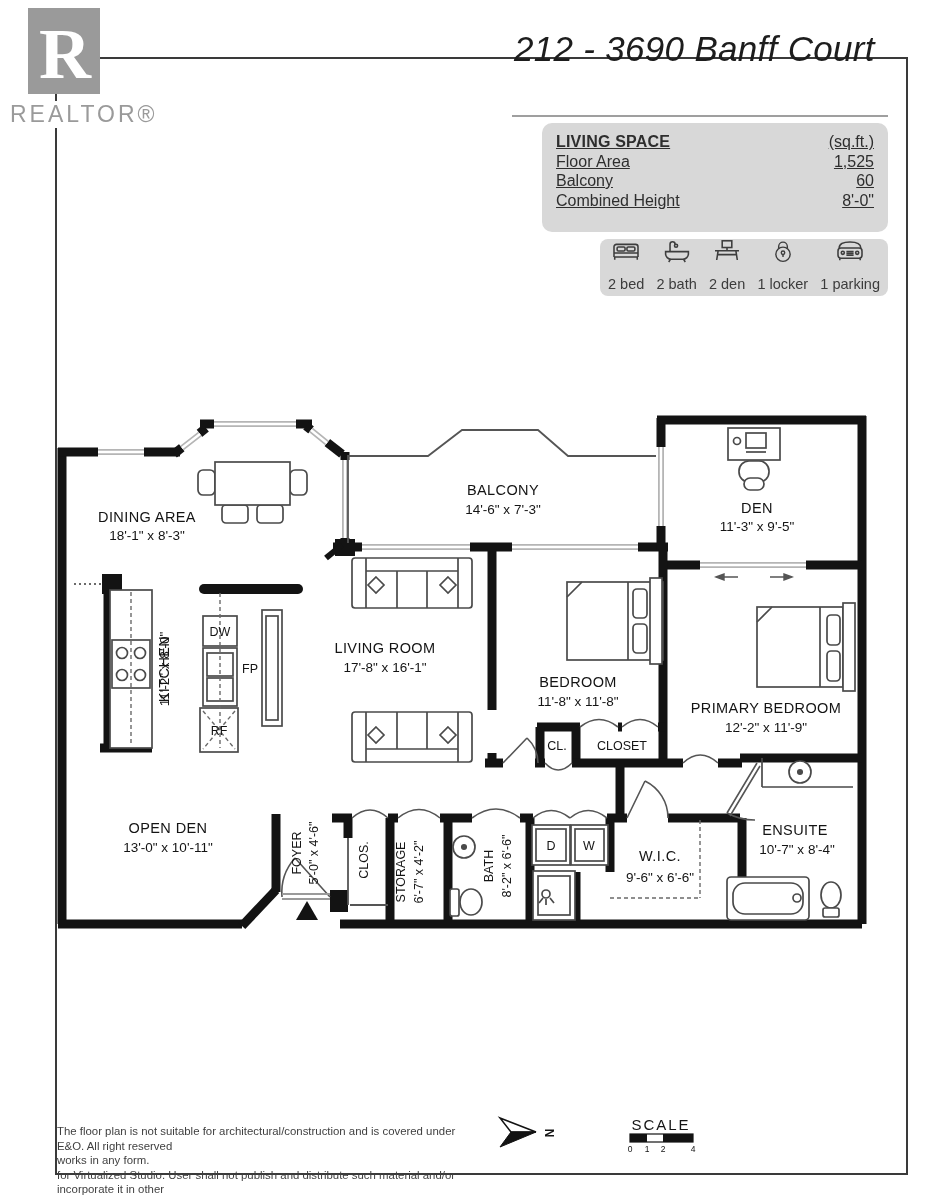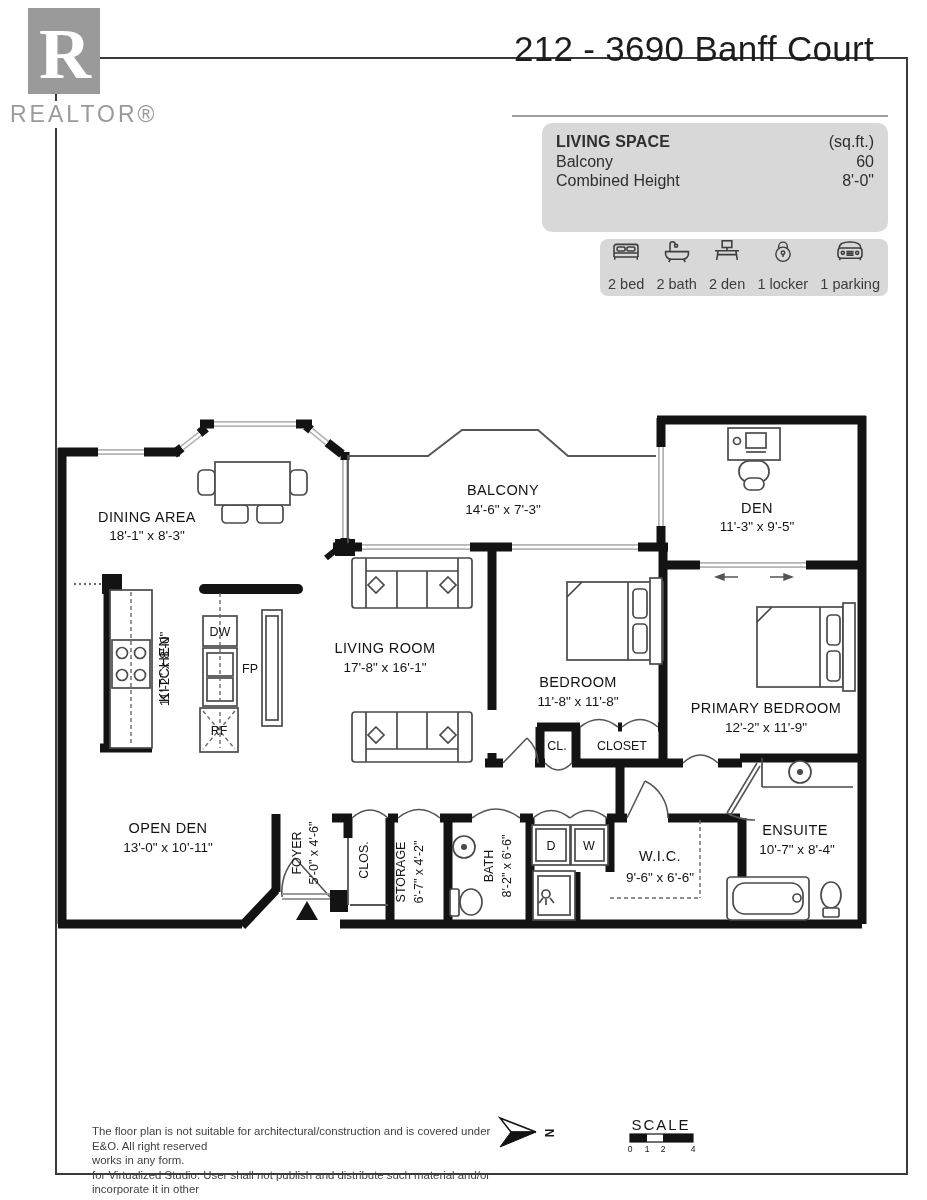--- a/index.html
+++ b/index.html
@@ -8,41 +8,41 @@
   .frame{position:absolute;left:55px;top:57px;width:853px;height:1118px;
          border:2px solid #3a3a3a;box-sizing:border-box;}
   
   .logo{position:absolute;left:28px;top:8px;width:120px;}
   .logo-box{width:72px;height:86px;background:#9a9a9a;position:relative;}
   .logo-box svg{position:absolute;inset:0;}
   .logo-text{margin-top:7px;font-size:23px;letter-spacing:3px;color:#9a9a9a;
              font-weight:400;margin-left:-20px;background:#fff;display:inline-block;padding:0 2px;}
   
   .title{position:absolute;left:514px;top:30px;font-size:35px;line-height:37px;
-         color:#1d1d1d;letter-spacing:0.3px;}
+         color:#1d1d1d;letter-spacing:0.3px;font-style:italic;}
   .title-rule{position:absolute;left:512px;top:115px;width:376px;height:2px;background:#9f9f9f;}
   
   .panel{position:absolute;background:#d8d8d8;border-radius:10px;box-sizing:border-box;color:#2e2e2e;}
   .living-panel{left:542px;top:123px;width:346px;height:109px;padding:9px 14px 8px 14px;}
-  .ls-row{display:flex;justify-content:space-between;font-size:16px;line-height:19.5px;}
+  .ls-row{display:flex;justify-content:space-between;font-size:16px;line-height:19.5px;text-decoration:underline;}
   .ls-title{font-weight:bold;letter-spacing:0.2px;}
   .features-panel{left:600px;top:239px;width:288px;height:57px;padding:5px 8px 4px 8px;
                   display:flex;justify-content:space-between;align-items:flex-end;border-radius:8px;}
   .feat{display:flex;flex-direction:column;align-items:center;gap:13px;}
   .feat svg{display:block;}
   .feat span{font-size:14.5px;color:#3c3c3c;white-space:nowrap;}
   
   svg.plan{position:absolute;left:0;top:0;width:927px;height:1200px;}
   svg.plan text{font-family:"Liberation Sans",sans-serif;fill:#141414;}
   .rname{font-size:14.5px;letter-spacing:0.4px;}
   .rdim{font-size:13.5px;}
   .rsmall{font-size:12.5px;}
   
   .disclaimer{position:absolute;left:57px;top:1124px;width:404px;font-size:11.4px;
-              line-height:1.28;color:#3f3f3f;padding-left:35px;}
+              line-height:1.28;color:#3f3f3f;}
 </style>
 </head>
 <body>
 
 <div class="page">
   <div class="frame"></div>
 
   <div class="logo">
     <div class="logo-box">
       <svg viewBox="0 0 72 86" width="72" height="86">
@@ -55,20 +55,24 @@
 
   <div class="title">
     <div>212 - 3690 Banff Court</div>
   </div>
   <div class="title-rule"></div>
 
   <div class="panel living-panel">
     <div class="ls-row">
       <span class="ls-title">LIVING SPACE</span>
       <span>(sq.ft.)</span>
+    </div>
+    <div class="ls-row">
+      <span>Floor Area</span>
+      <span>1,525</span>
     </div>
     <div class="ls-row">
       <span>Balcony</span>
       <span>60</span>
     </div>
     <div class="ls-row">
       <span>Combined Height</span>
       <span>8'-0"</span>
     </div>
   </div>

